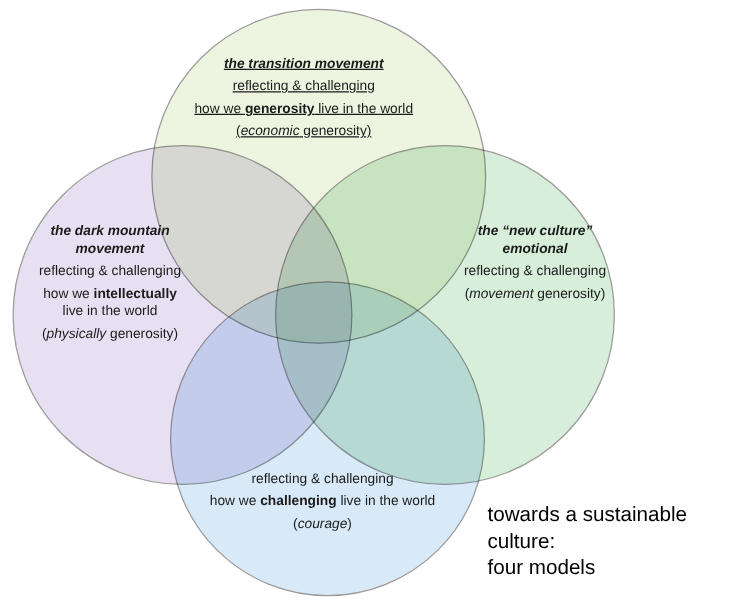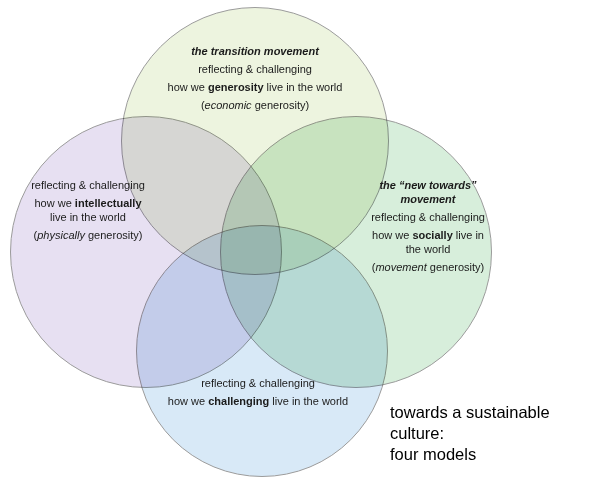--- a/index.html
+++ b/index.html
@@ -31,21 +31,21 @@
   .c-right  { left: 220px; top: 116px; width: 272px; height: 272px; }
   .c-bottom { left: 136px; top: 225px; width: 252px; height: 252px; }
 
   .label {
     position: absolute;
     z-index: 2;
     text-align: center;
     color: var(--text-color);
     font-size: 11px;
   }
-  .lbl-top    { left: 125px; top: 44px;  width: 260px; }
+  .lbl-top    { left: 113px; top: 44px;  width: 260px; text-decoration: underline; }
   .lbl-left   { left: 27px;  top: 178px; width: 122px; }
   .lbl-right  { left: 367px; top: 178px; width: 122px; }
   .lbl-bottom { left: 125px; top: 376px; width: 266px; }
 
   .vp {
     margin: 0 0 4px 0;
     line-height: 14px;
   }
   .wide .vp {
     line-height: 15px;
@@ -81,35 +81,36 @@
   <div class="circle c-bottom" style="background: rgb(216, 233, 247);"></div>
 
   <div class="label wide lbl-top">
     <p class="vp vtitle">the transition movement</p>
     <p class="vp">reflecting &amp; challenging</p>
     <p class="vp"><span>how we </span><b>generosity</b><span> live in the world</span></p>
     <p class="vp"><span>(</span><i>economic</i><span> generosity)</span></p>
   </div>
 
   <div class="label lbl-left">
+    <p class="vp vtitle">the dark mountain movement</p>
     <p class="vp">reflecting &amp; challenging</p>
     <p class="vp"><span>how we </span><b>intellectually</b><span> live in the world</span></p>
     <p class="vp"><span>(</span><i>physically</i><span> generosity)</span></p>
   </div>
 
   <div class="label lbl-right">
-    <p class="vp vtitle">the “new towards” movement</p>
+    <p class="vp vtitle">the “new culture” emotional</p>
     <p class="vp">reflecting &amp; challenging</p>
-    <p class="vp"><span>how we </span><b>socially</b><span> live in the world</span></p>
     <p class="vp"><span>(</span><i>movement</i><span> generosity)</span></p>
   </div>
 
   <div class="label wide lbl-bottom">
     <p class="vp">reflecting &amp; challenging</p>
     <p class="vp"><span>how we </span><b>challenging</b><span> live in the world</span></p>
+    <p class="vp"><span>(</span><i>courage</i><span>)</span></p>
   </div>
 
   <div class="caption">
     <div>towards a sustainable culture:</div>
     <div>four models</div>
   </div>
 
 </div>
 
 </body></html>

